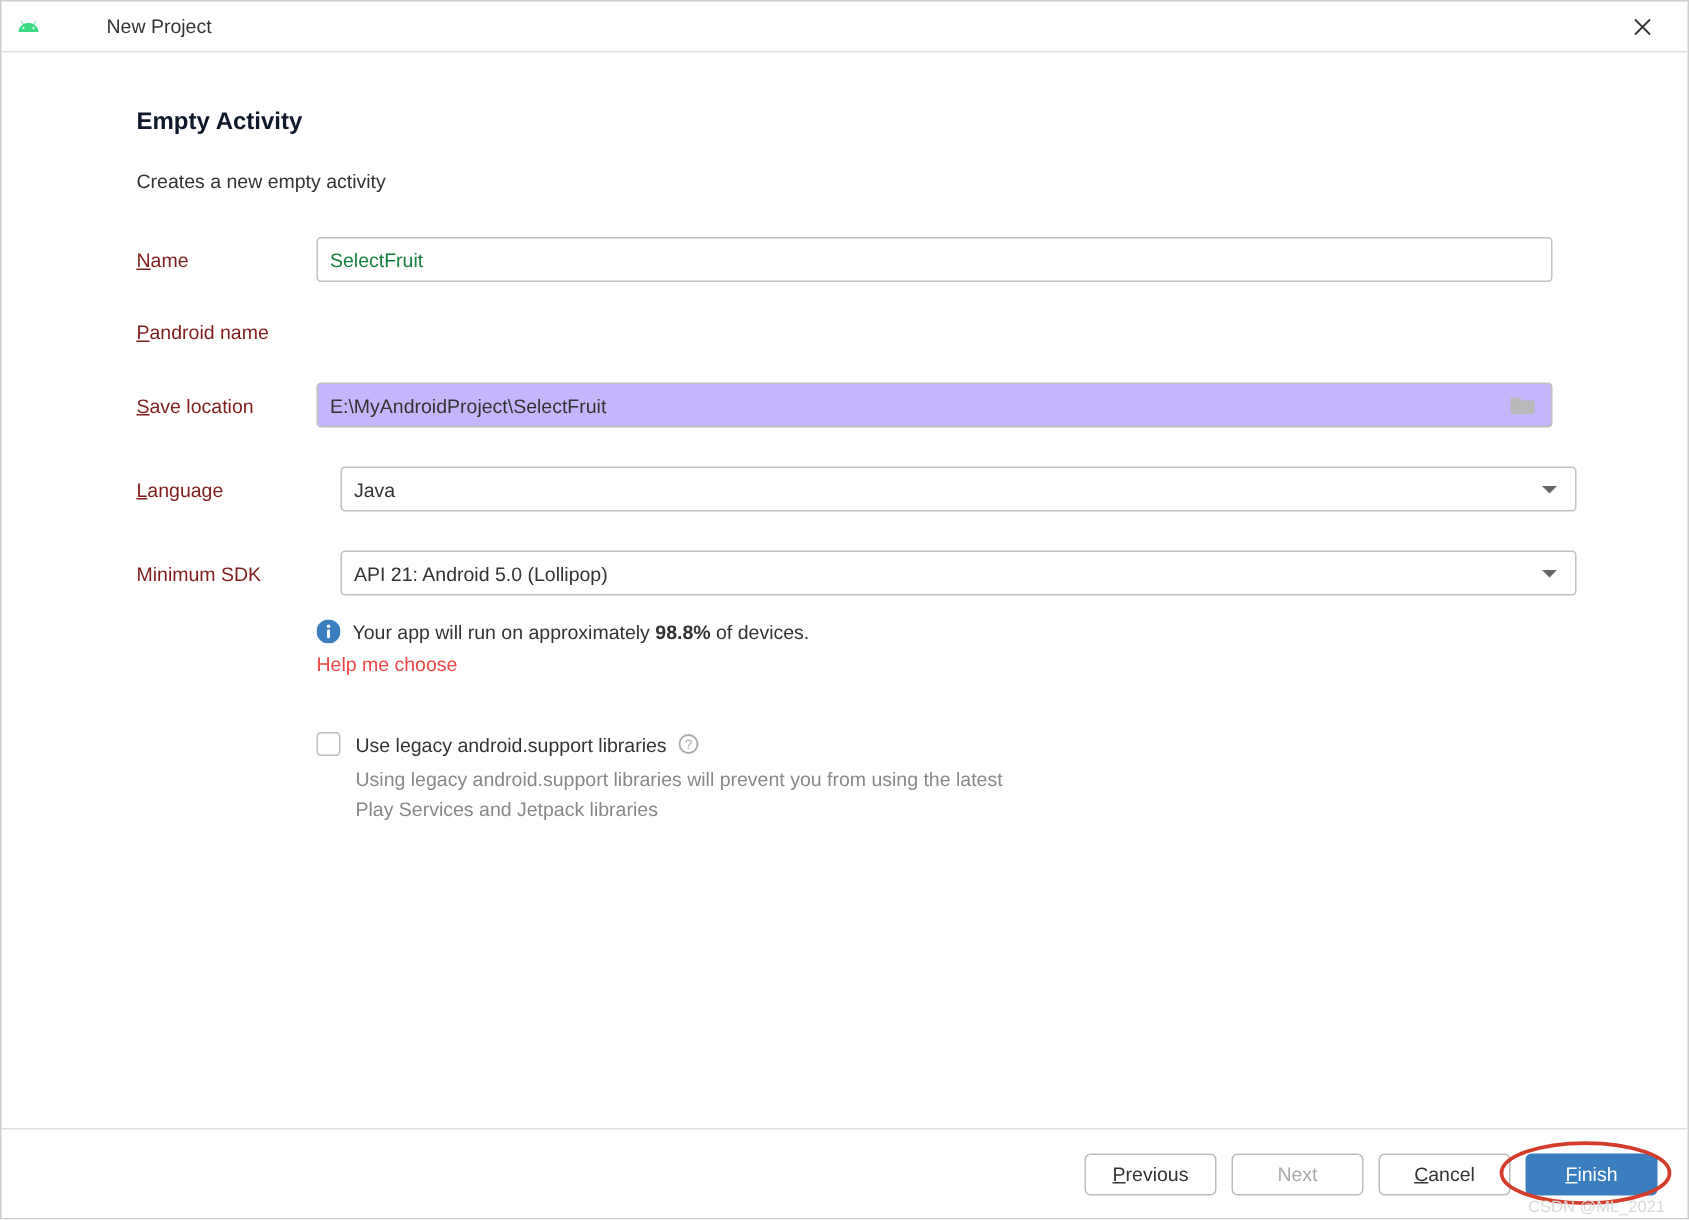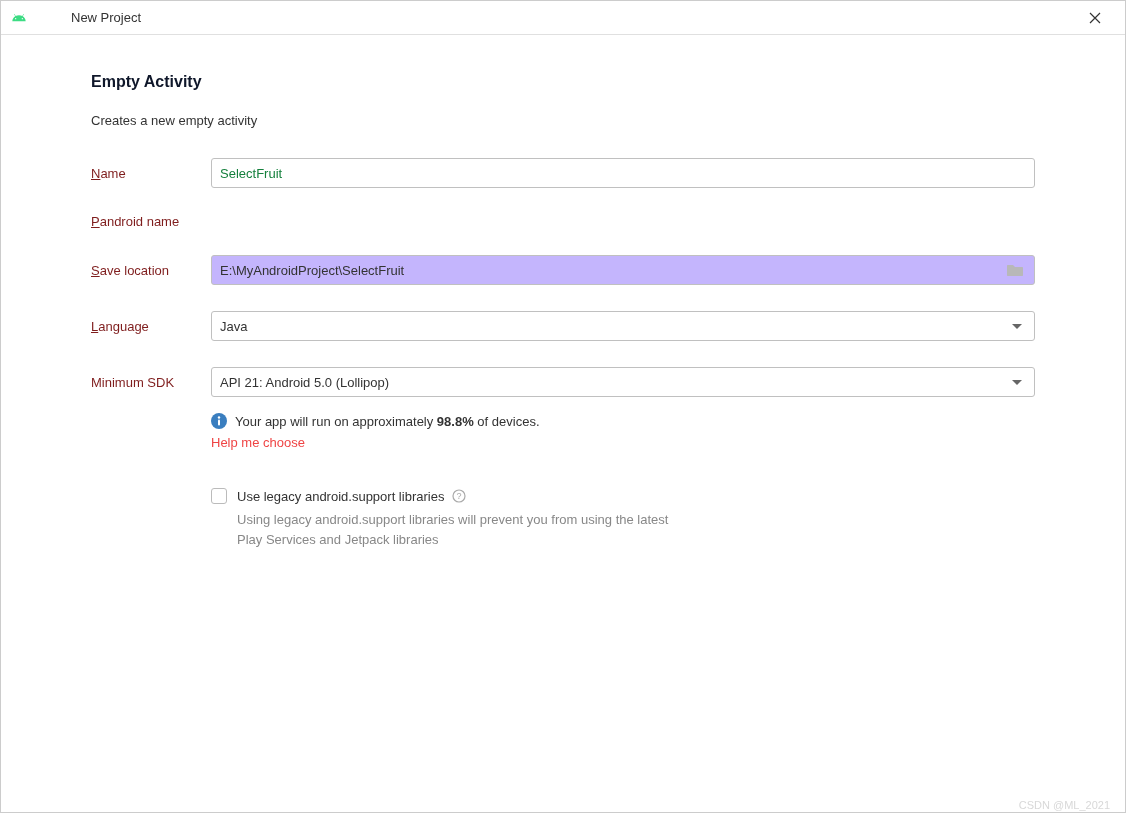--- a/index.html
+++ b/index.html
@@ -129,20 +129,21 @@
       width: 100%;
       height: 30px;
       border: 1px solid #c0c0c0;
       border-radius: 3px;
       background: #ffffff;
       display: flex;
       align-items: center;
       padding: 0 8px;
       cursor: pointer;
       position: relative;
+      margin-left: 16px;
     }
     .select-value {
       flex: 1;
       font-size: 13px;
       color: #333;
     }
     .dropdown-arrow {
       width: 0;
       height: 0;
       border-left: 5px solid transparent;
@@ -357,15 +358,25 @@
           <svg viewBox="0 0 14 14" width="14" height="14">
             <circle cx="7" cy="7" r="6" fill="none" stroke="#aaa" stroke-width="1.2"></circle>
             <text x="7" y="10" text-anchor="middle" font-size="9" fill="#aaa" font-family="sans-serif">?</text>
           </svg>
         </span>
       </div>
       <div class="checkbox-hint">Using legacy android.support libraries will prevent you from using the latest Play Services and Jetpack libraries</div>
     </div>
   </div>
 
+  <div class="button-bar">
+    <button class="btn"><span class="underline">P</span><span>revious</span></button>
+    <button class="btn disabled">Next</button>
+    <button class="btn"><span class="underline">C</span><span>ancel</span></button>
+    <button class="btn primary"><span class="underline">F</span><span>inish</span></button>
+
+    <svg class="ellipse-annotation" viewBox="0 0 120 48">
+      <ellipse cx="60" cy="24" rx="56" ry="20" fill="none" stroke="#d43c2a" stroke-width="2.5"></ellipse>
+    </svg>
+  </div>
 
   <div class="watermark">CSDN @ML_2021</div>
 </div>
 
 </body></html>

